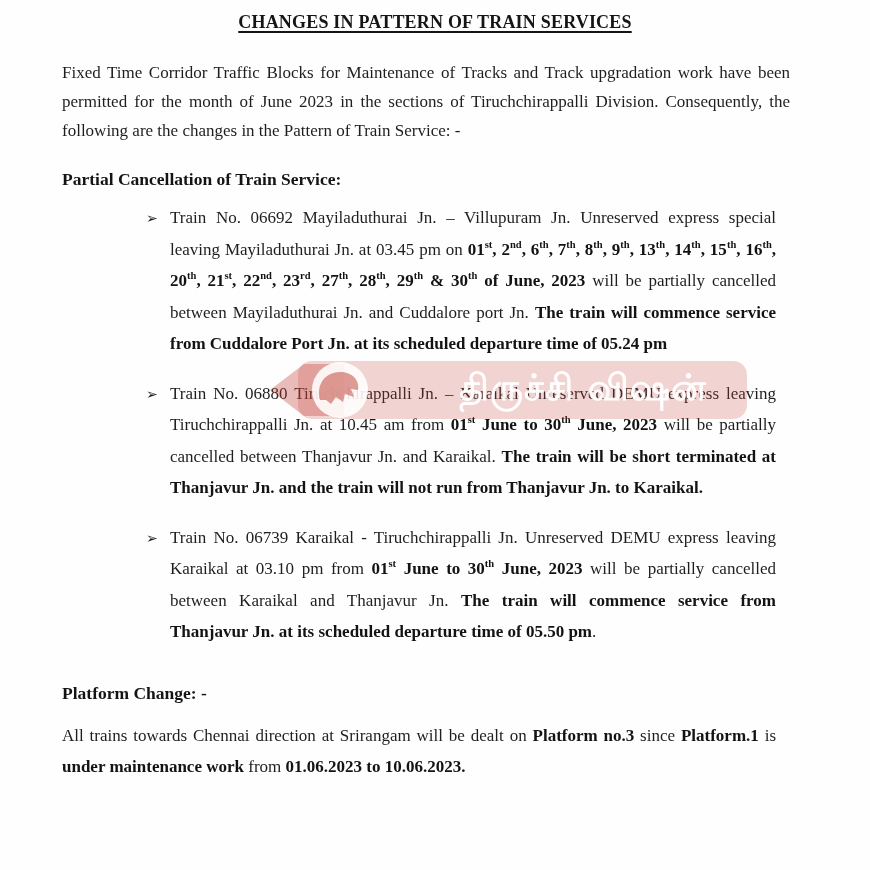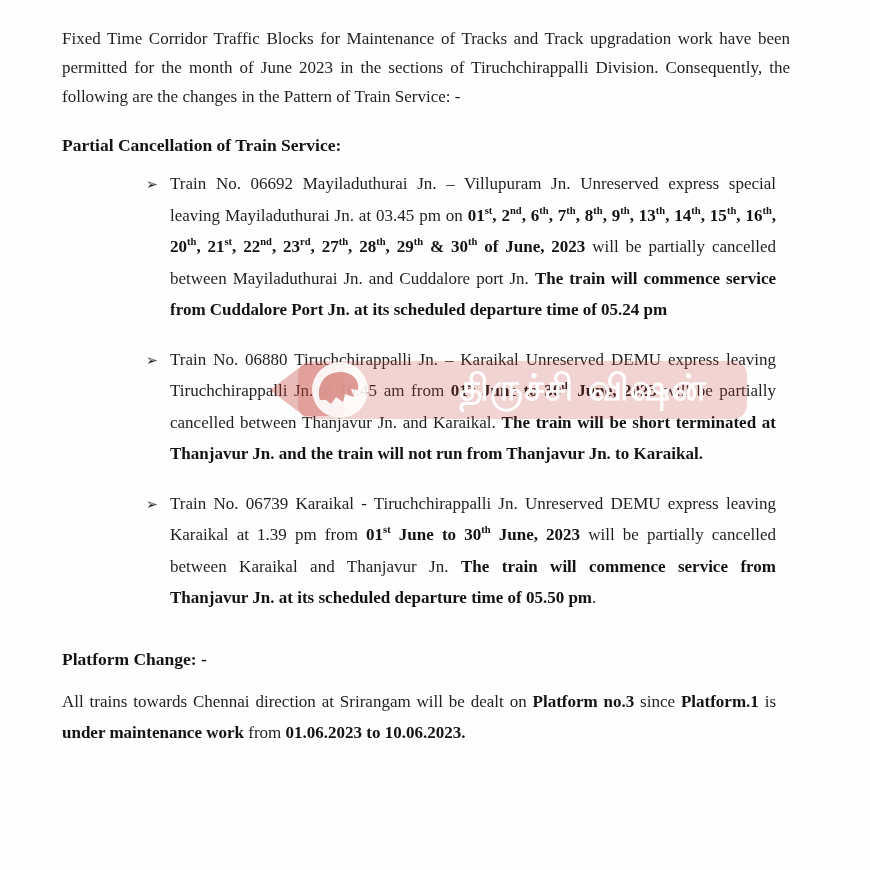--- a/index.html
+++ b/index.html
@@ -104,39 +104,42 @@
     color:rgba(255,255,255,0.95);
     white-space:nowrap;
     letter-spacing:1px;
   }
 </style>
 </head>
 <body>
 
 <div class="page">
 
+  <div class="title">
+    <span>CHANGES IN PATTERN OF TRAIN SERVICES</span>
+  </div>
 
   <p class="intro"><span>Fixed Time Corridor Traffic Blocks for Maintenance of Tracks and Track upgradation work have been permitted for the month of June 2023 in the sections of Tiruchchirappalli Division. Consequently, the following are the changes in the Pattern of Train Service: -</span></p>
 
   <div class="sec-heading">
     <span>Partial Cancellation of Train Service:</span>
   </div>
 
   <ul class="bullets">
     <li>
       <span class="marker">➢</span>
       <span><span>Train No. 06692 Mayiladuthurai Jn. – Villupuram Jn. Unreserved express special leaving Mayiladuthurai Jn. at 03.45 pm on </span><b>01<sup>st</sup>, 2<sup>nd</sup>, 6<sup>th</sup>, 7<sup>th</sup>, 8<sup>th</sup>, 9<sup>th</sup>, 13<sup>th</sup>, 14<sup>th</sup>, 15<sup>th</sup>, 16<sup>th</sup>, 20<sup>th</sup>, 21<sup>st</sup>, 22<sup>nd</sup>, 23<sup>rd</sup>, 27<sup>th</sup>, 28<sup>th</sup>, 29<sup>th</sup> &amp; 30<sup>th</sup> of June, 2023</b><span> will be partially cancelled between Mayiladuthurai Jn. and Cuddalore port Jn. </span><b>The train will commence service from Cuddalore Port Jn. at its scheduled departure time of 05.24 pm</b></span>
     </li>
     <li>
       <span class="marker">➢</span>
       <span><span>Train No. 06880 Tiruchchirappalli Jn. – Karaikal Unreserved DEMU express leaving Tiruchchirappalli Jn. at 10.45 am from </span><b>01<sup>st</sup> June to 30<sup>th</sup> June, 2023</b><span> will be partially cancelled between Thanjavur Jn. and Karaikal. </span><b>The train will be short terminated at Thanjavur Jn. and the train will not run from Thanjavur Jn. to Karaikal.</b></span>
     </li>
     <li>
       <span class="marker">➢</span>
-      <span><span>Train No. 06739 Karaikal - Tiruchchirappalli Jn. Unreserved DEMU express leaving Karaikal at 1.39 pm from </span><b>01<sup>st</sup> June to 30<sup>th</sup> June, 2023</b><span> will be partially cancelled between Karaikal and Thanjavur Jn. </span><b>The train will commence service from Thanjavur Jn. at its scheduled departure time of 05.50 pm</b><span>.</span></span>
+      <span><span>Train No. 06739 Karaikal - Tiruchchirappalli Jn. Unreserved DEMU express leaving Karaikal at 03.10 pm from </span><b>01<sup>st</sup> June to 30<sup>th</sup> June, 2023</b><span> will be partially cancelled between Karaikal and Thanjavur Jn. </span><b>The train will commence service from Thanjavur Jn. at its scheduled departure time of 05.50 pm</b><span>.</span></span>
     </li>
   </ul>
 
   <div class="sec-heading platform-heading">
     <span>Platform Change: -</span>
   </div>
 
   <p class="body-par"><span>All trains towards Chennai direction at Srirangam will be dealt on </span><b>Platform no.3</b><span> since </span><b>Platform.1</b><span> is </span><b>under maintenance work</b><span> from </span><b>01.06.2023 to 10.06.2023.</b></p>
 
   <div class="watermark">

